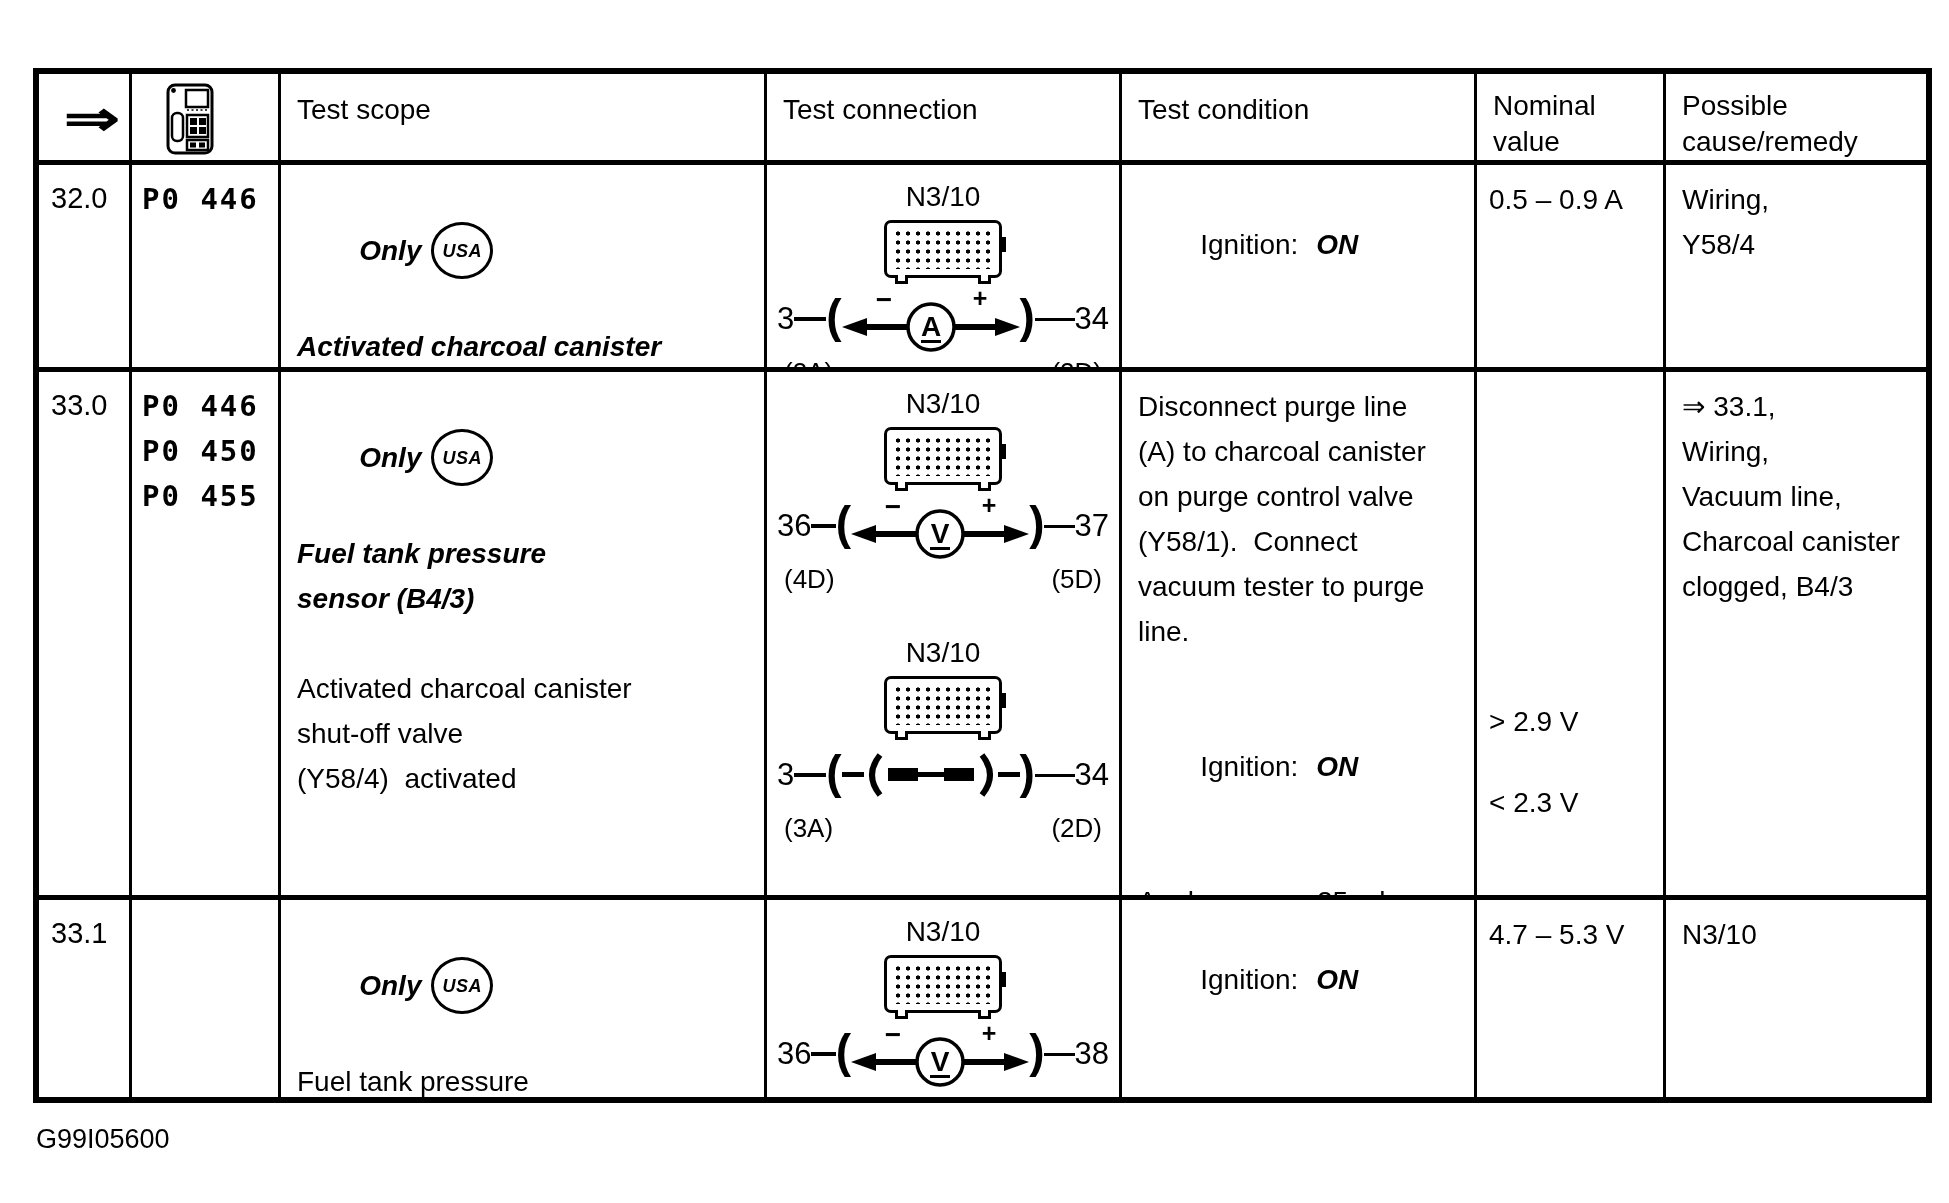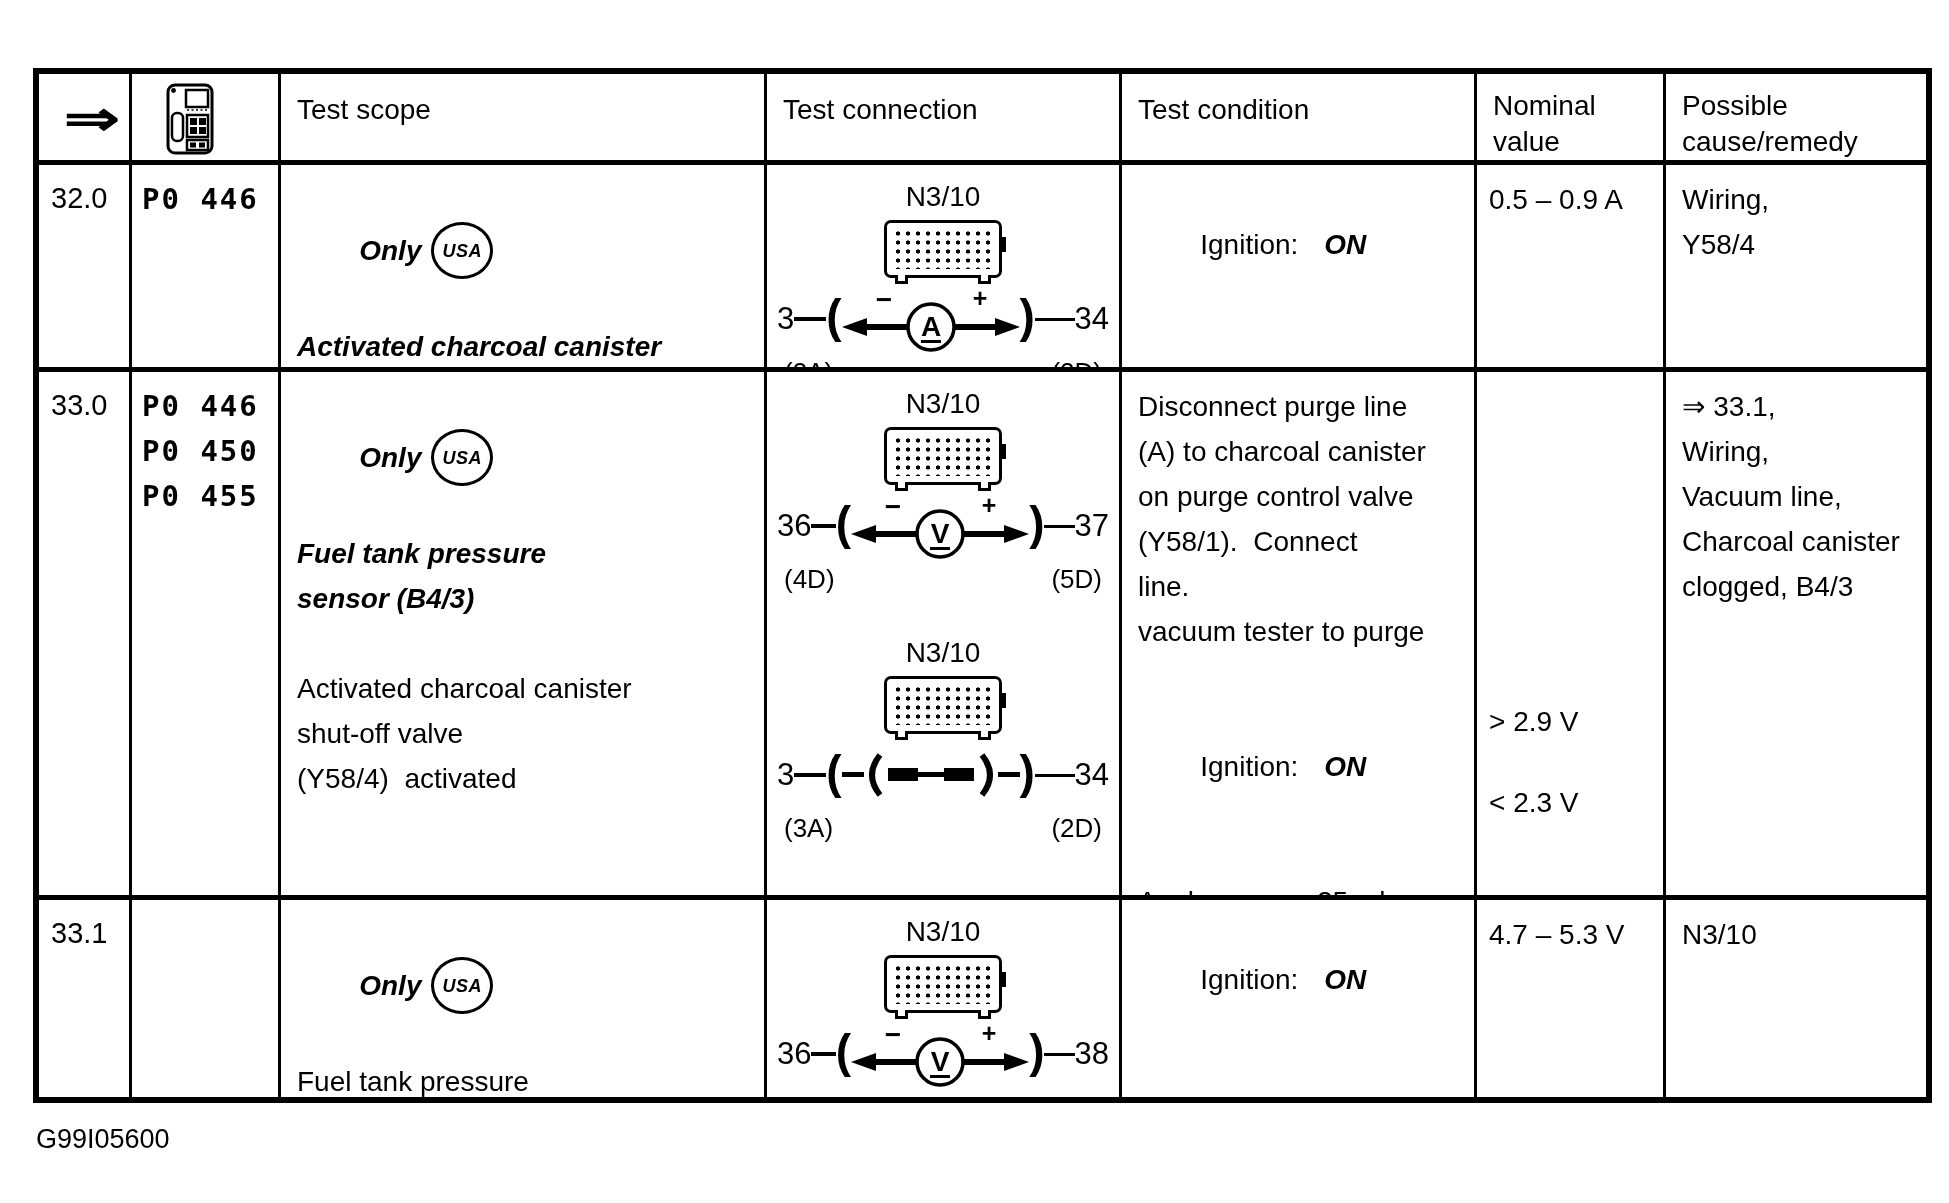--- a/index.html
+++ b/index.html
@@ -30,21 +30,21 @@
   .plug-foot-l,.plug-foot-r{position:absolute;bottom:-9px;width:13px;height:9px;border:3px solid #000;border-top:none;box-sizing:border-box;background:#fff;}
   .plug-foot-l{left:8px;} .plug-foot-r{right:8px;}
   .pins{display:flex;align-items:center;width:332px;justify-content:space-between;height:62px;}
   .pin{font-size:31px;}
   .wire{height:4px;background:#000;width:34px;}
   .wire.thin{height:3px;width:42px;}
   .paren{font-size:46px;font-weight:bold;line-height:0;transform:translateY(-3px);}
   .sockets{display:flex;justify-content:space-between;width:318px;font-size:26px;line-height:40px;margin-top:2px;}
   svg{overflow:visible;display:block;}
   .footer-id{position:absolute;left:36px;top:1124px;font-size:27px;}
-  .ign-val{margin-left:26px;}
+  .ign-val{margin-left:18px;}
   .nom-off1{margin-top:315px;}
   .nom-off2{margin-top:36px;}
   .diag2{margin-top:34px;}
 </style>
 </head>
 <body>
 
 <div class="table">
 
   <div class="trow h-row">
@@ -228,22 +228,22 @@
           <span>(3A)</span>
           <span>(2D)</span>
         </div>
       </div>
     </div>
     <div class="cell">
       <div class="ln">Disconnect purge line</div>
       <div class="ln">(A) to charcoal canister</div>
       <div class="ln">on purge control valve</div>
       <div class="ln">(Y58/1).  Connect</div>
+      <div class="ln">vacuum tester to purge</div>
       <div class="ln">line.</div>
-      <div class="ln">vacuum tester to purge</div>
       <div class="blank"></div>
       <div class="ln">
         <span>Ignition:</span><span class="b ign-val">ON</span>
       </div>
       <div class="blank"></div>
       <div class="ln">Apply approx. 25 mbar</div>
 
     </div>
     <div class="cell" style="padding-left:12px;">
       <div class="ln nom-off1">&gt; 2.9 V</div>

